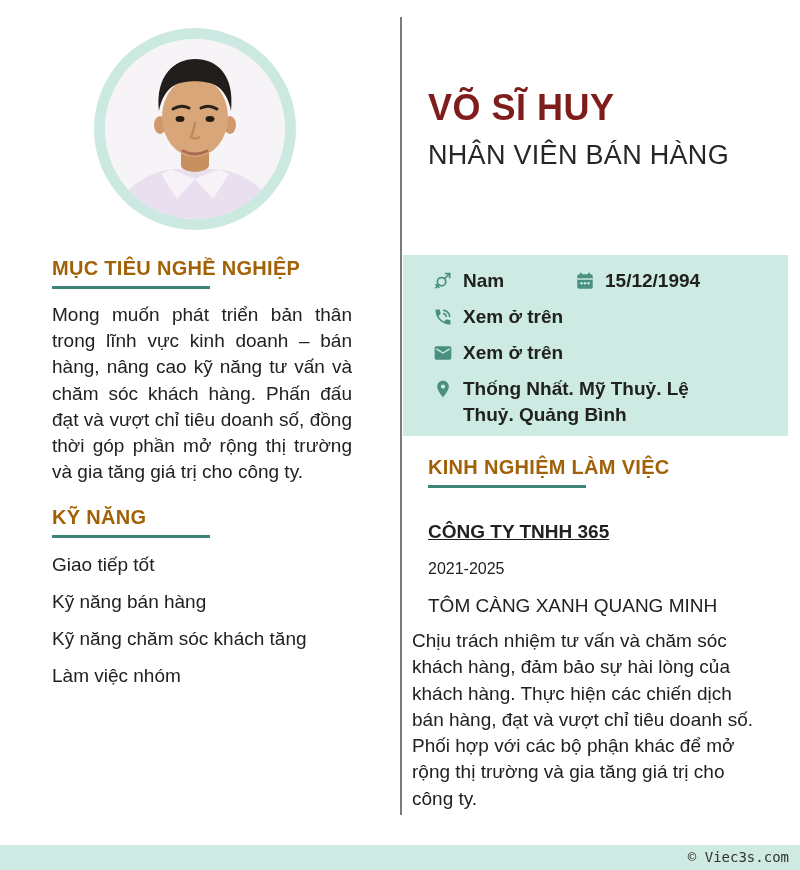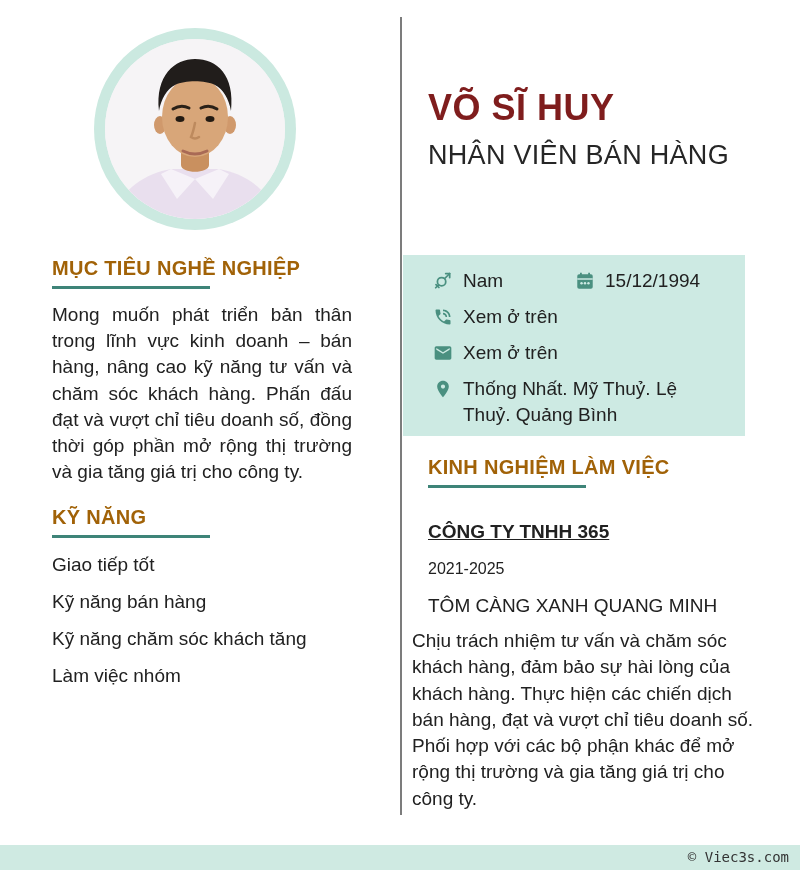--- a/index.html
+++ b/index.html
@@ -65,23 +65,24 @@
     letter-spacing: 0.5px; line-height: 40px; white-space: nowrap;
   }
   .job-title {
     left: 428px; top: 142px;
     font-size: 27px; color: #262626;
     letter-spacing: 0.3px; line-height: 26px; white-space: nowrap;
   }
 
   
   .info-box {
-    left: 403px; top: 255px; width: 342px; height: 181px;
+    left: 403px; top: 255px; width: 385px; height: 181px;
     background: #cdeae3;
     padding: 13px 14px 0 30px;
+    font-weight: bold;
   }
   .info-row {
     display: flex; align-items: flex-start;
     margin-bottom: 9px; min-height: 27px;
     font-size: 19px; line-height: 26px;
   }
   .info-pair { display: flex; align-items: flex-start; }
   .info-pair.first { width: 142px; }
   .icon-box {
     width: 20px; height: 20px; margin: 3px 10px 0 0;

